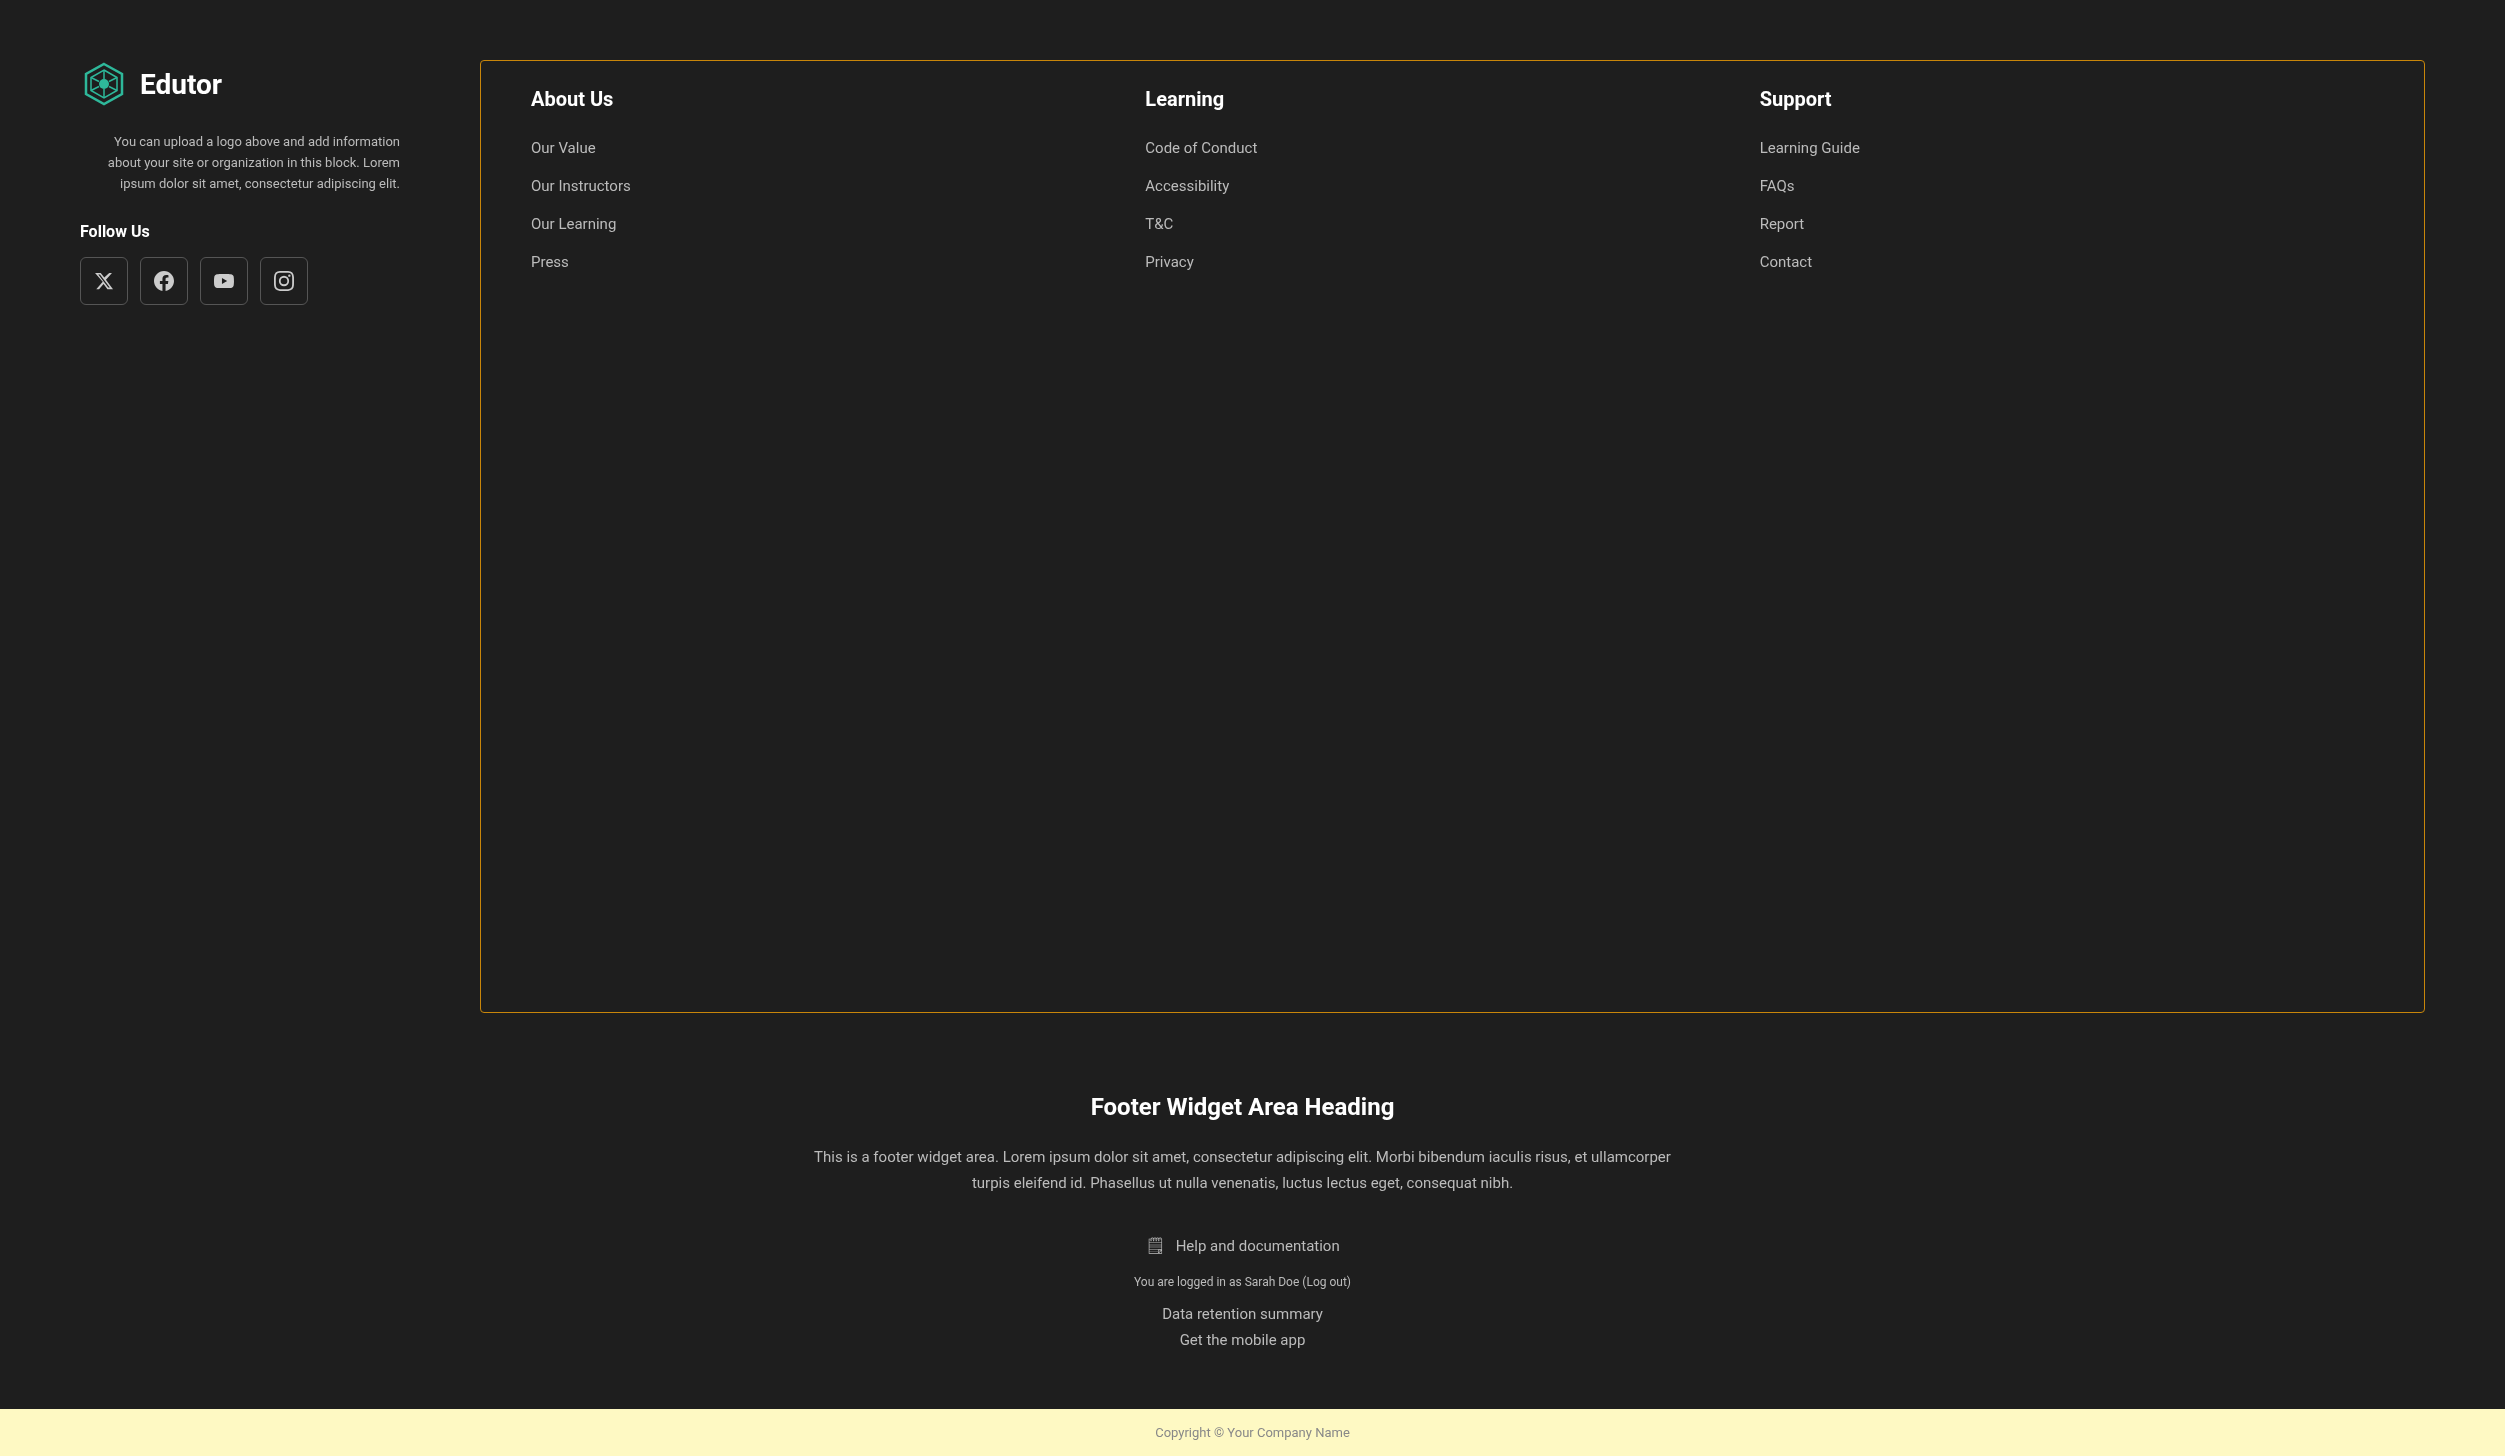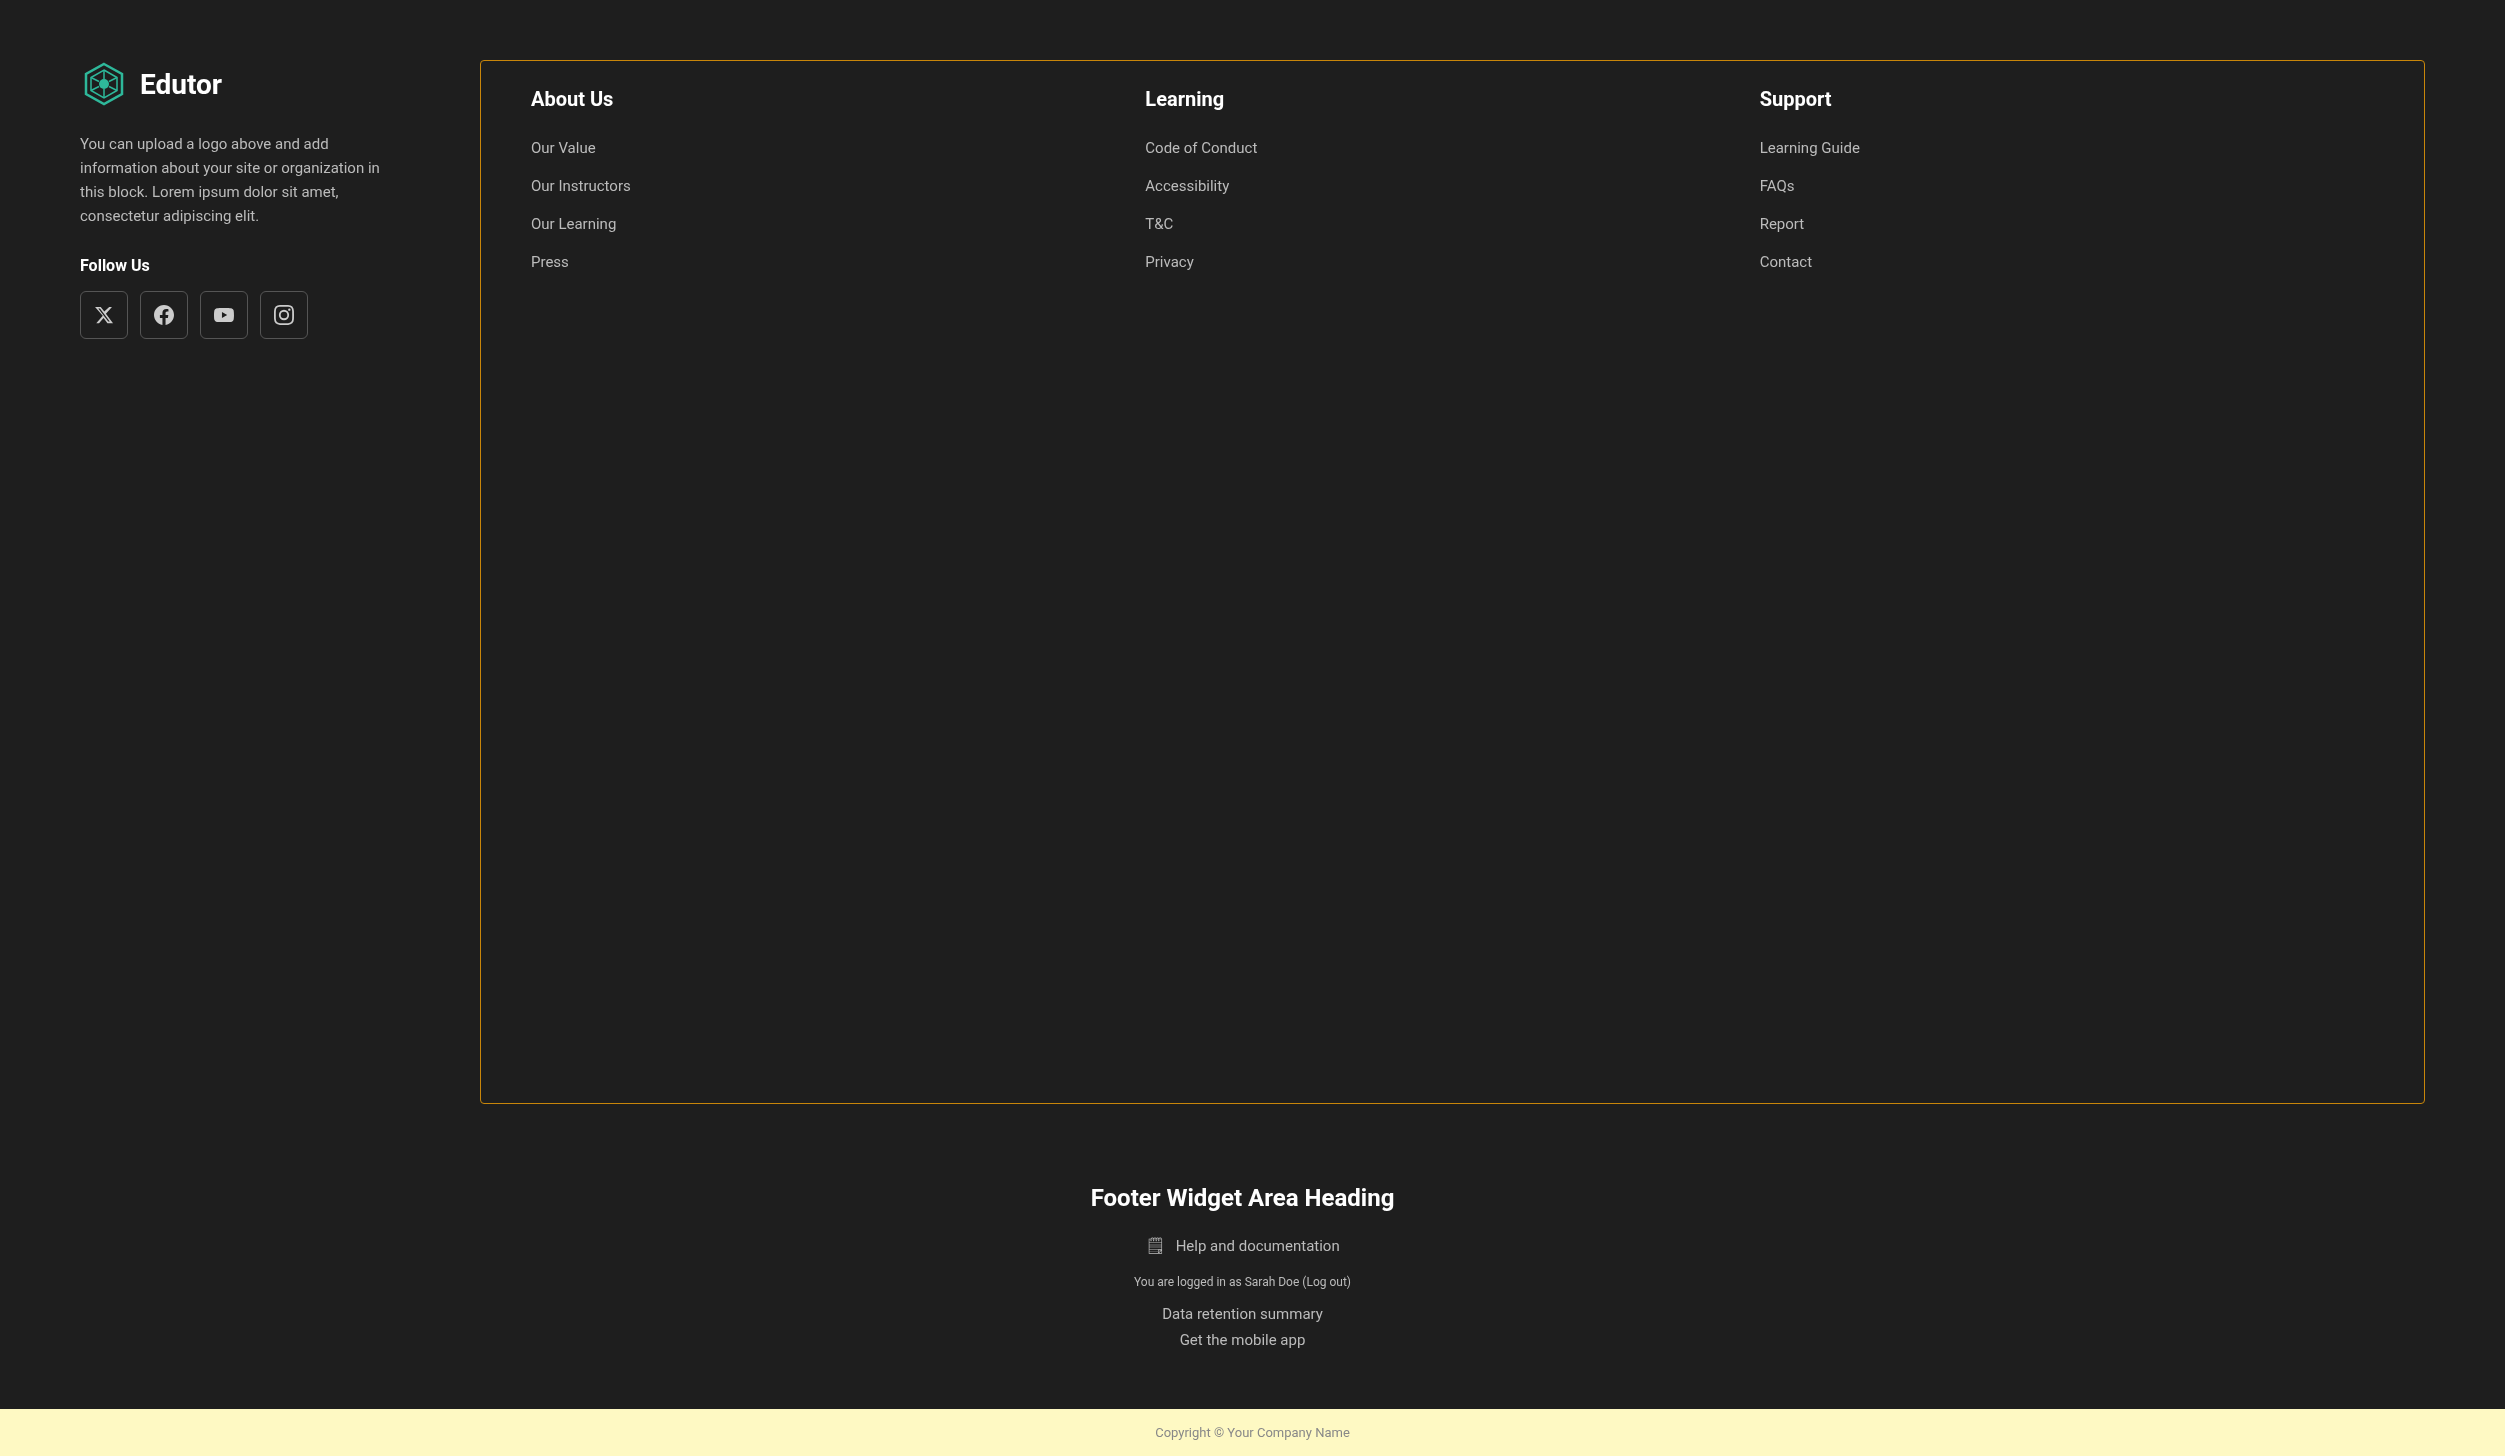--- a/index.html
+++ b/index.html
@@ -38,24 +38,25 @@
       height: 48px;
     }
 
     .logo-text {
       font-size: 28px;
       font-weight: 700;
       color: #fff;
     }
 
     .brand-description {
-      font-size: 15px;
+      font-size: 13px;
       line-height: 1.6;
       color: #bbb;
       margin-bottom: 28px;
+      text-align: right;
     }
 
     .follow-us-label {
       font-size: 16px;
       font-weight: 700;
       color: #fff;
       margin-bottom: 16px;
     }
 
     .social-icons {
@@ -245,20 +246,21 @@
       <a class="nav-link">FAQs</a>
       <a class="nav-link">Report</a>
       <a class="nav-link">Contact</a>
     </div>
   </div>
 
 </div>
 
 <div class="footer-widget-area">
   <h2 class="widget-heading">Footer Widget Area Heading</h2>
+  <p class="widget-text">This is a footer widget area. Lorem ipsum dolor sit amet, consectetur adipiscing elit. Morbi bibendum iaculis risus, et ullamcorper turpis eleifend id. Phasellus ut nulla venenatis, luctus lectus eget, consequat nibh.</p>
 
   <div class="help-link">
     <span class="help-icon">🗒</span>
     <span>Help and documentation</span>
   </div>
 
   <div class="login-status">
     <span>You are logged in as Sarah Doe (Log out)</span>
   </div>
 

